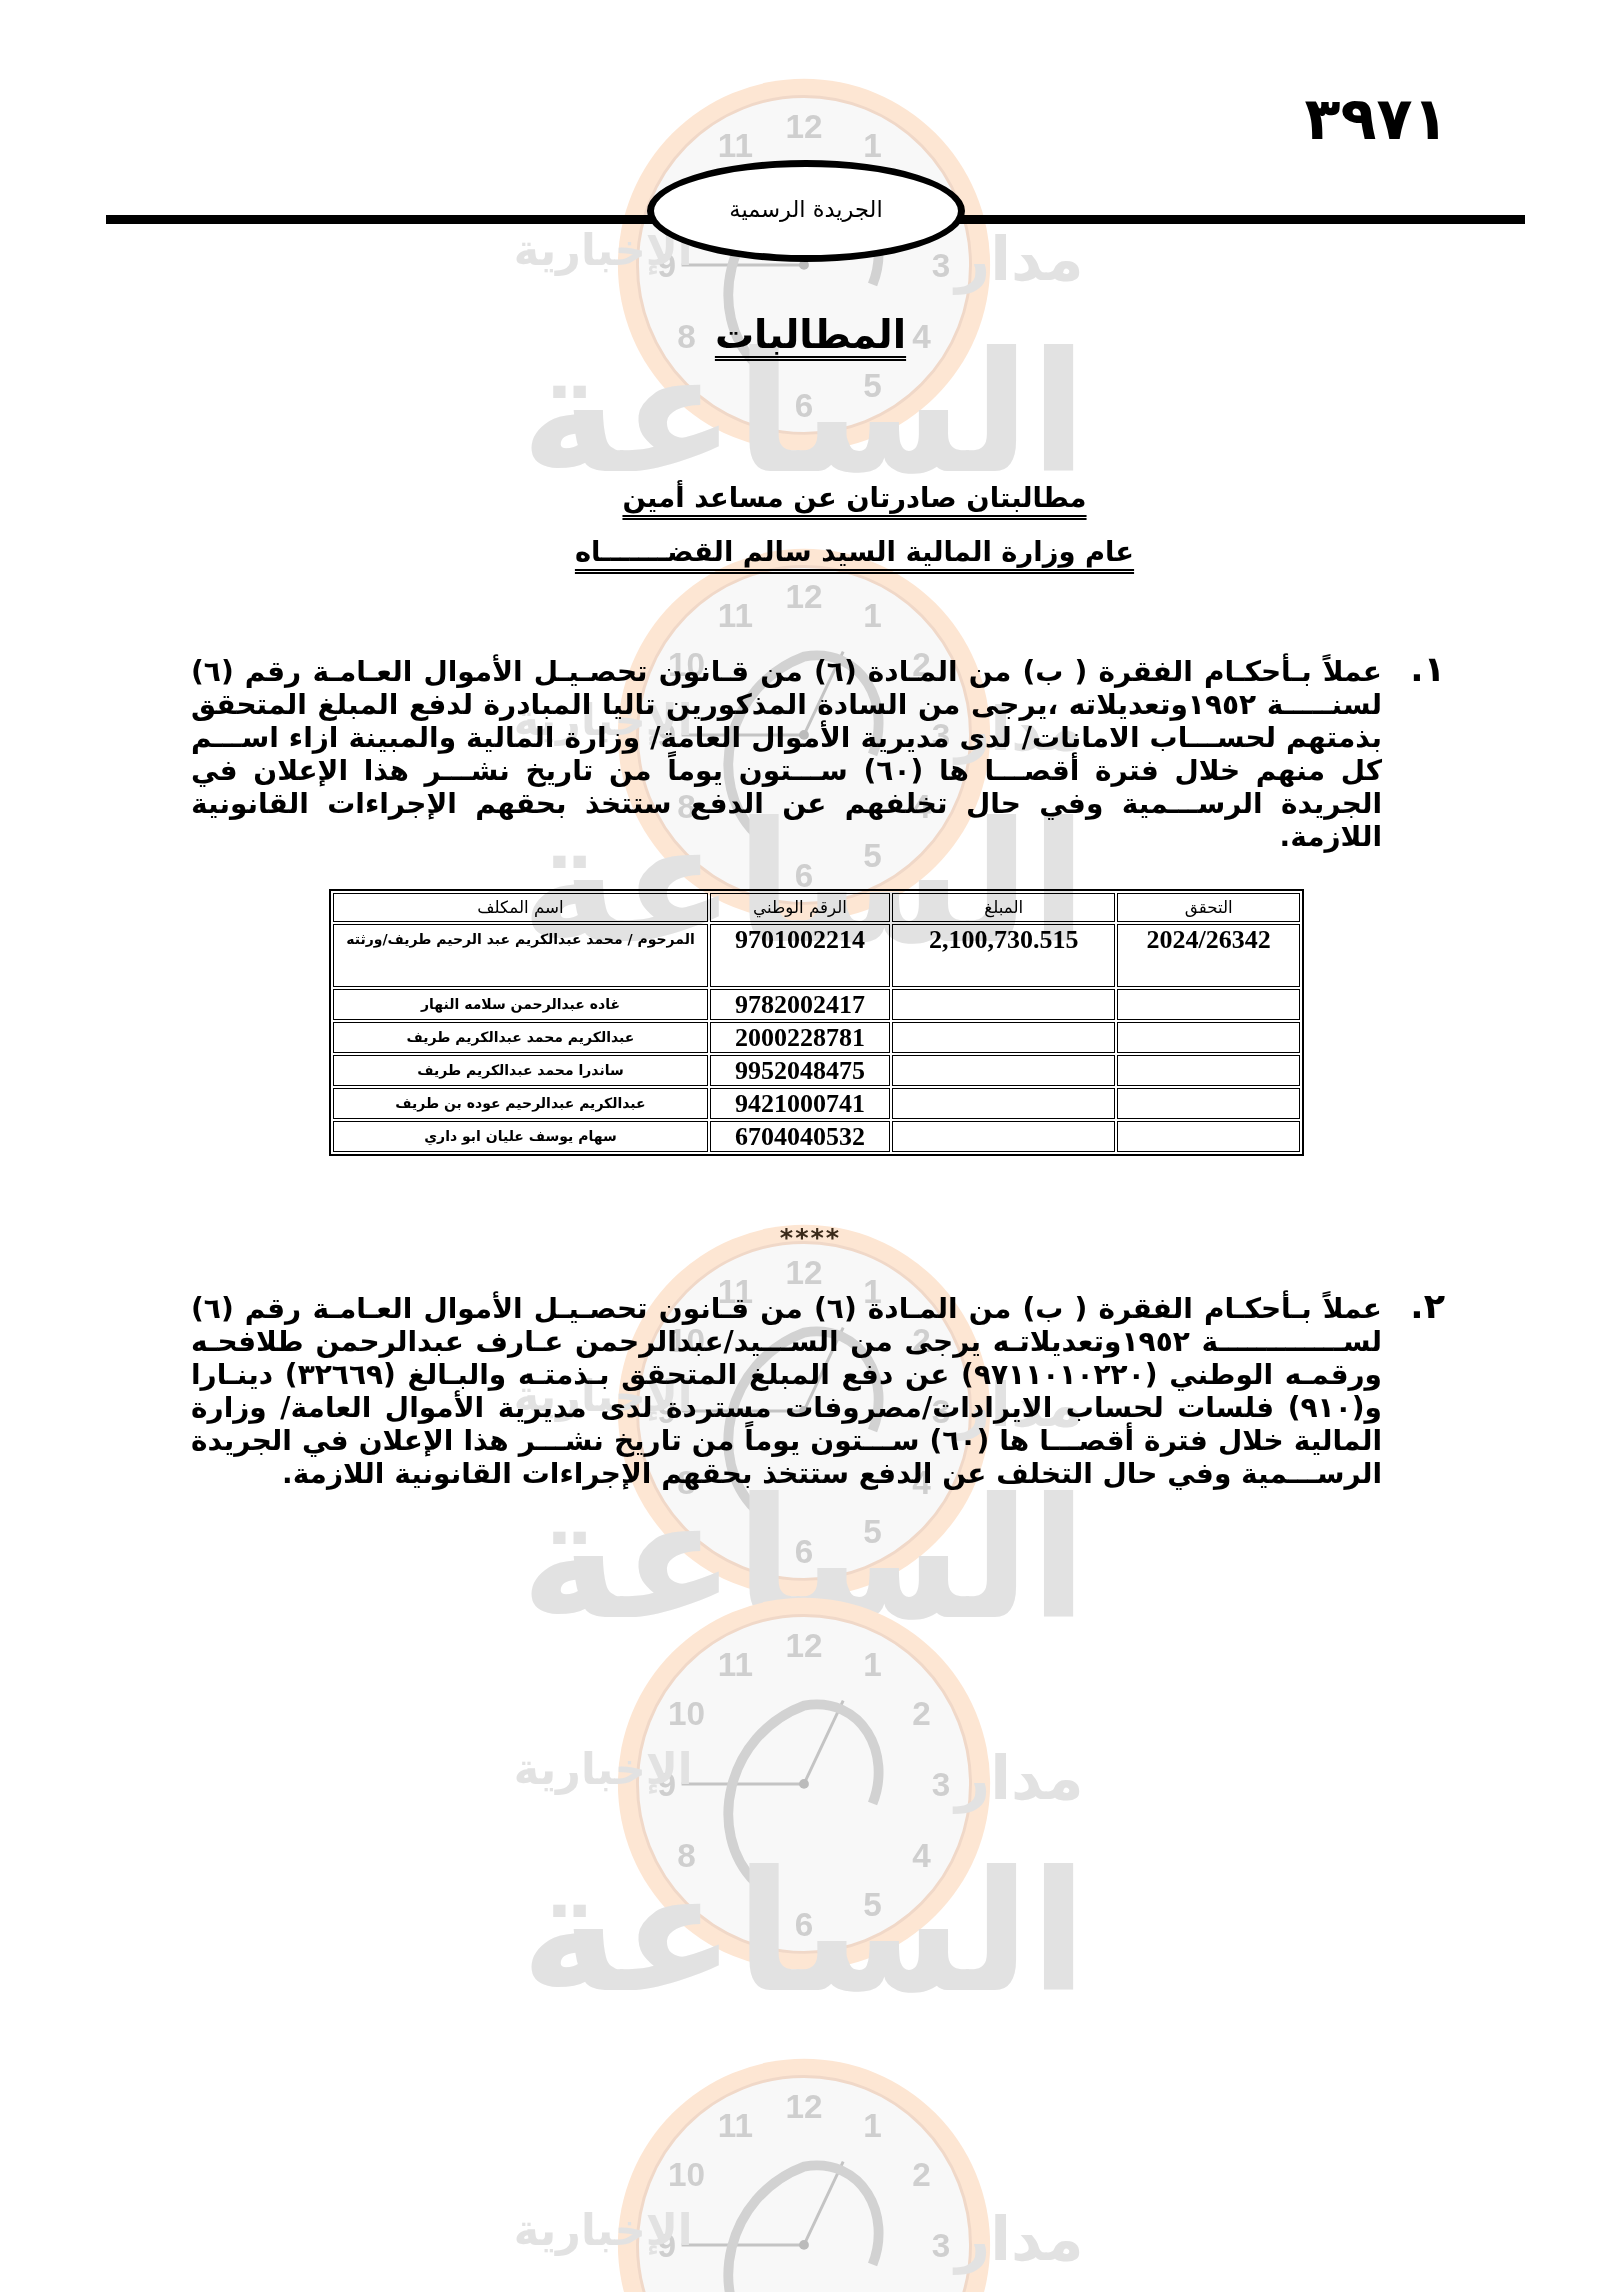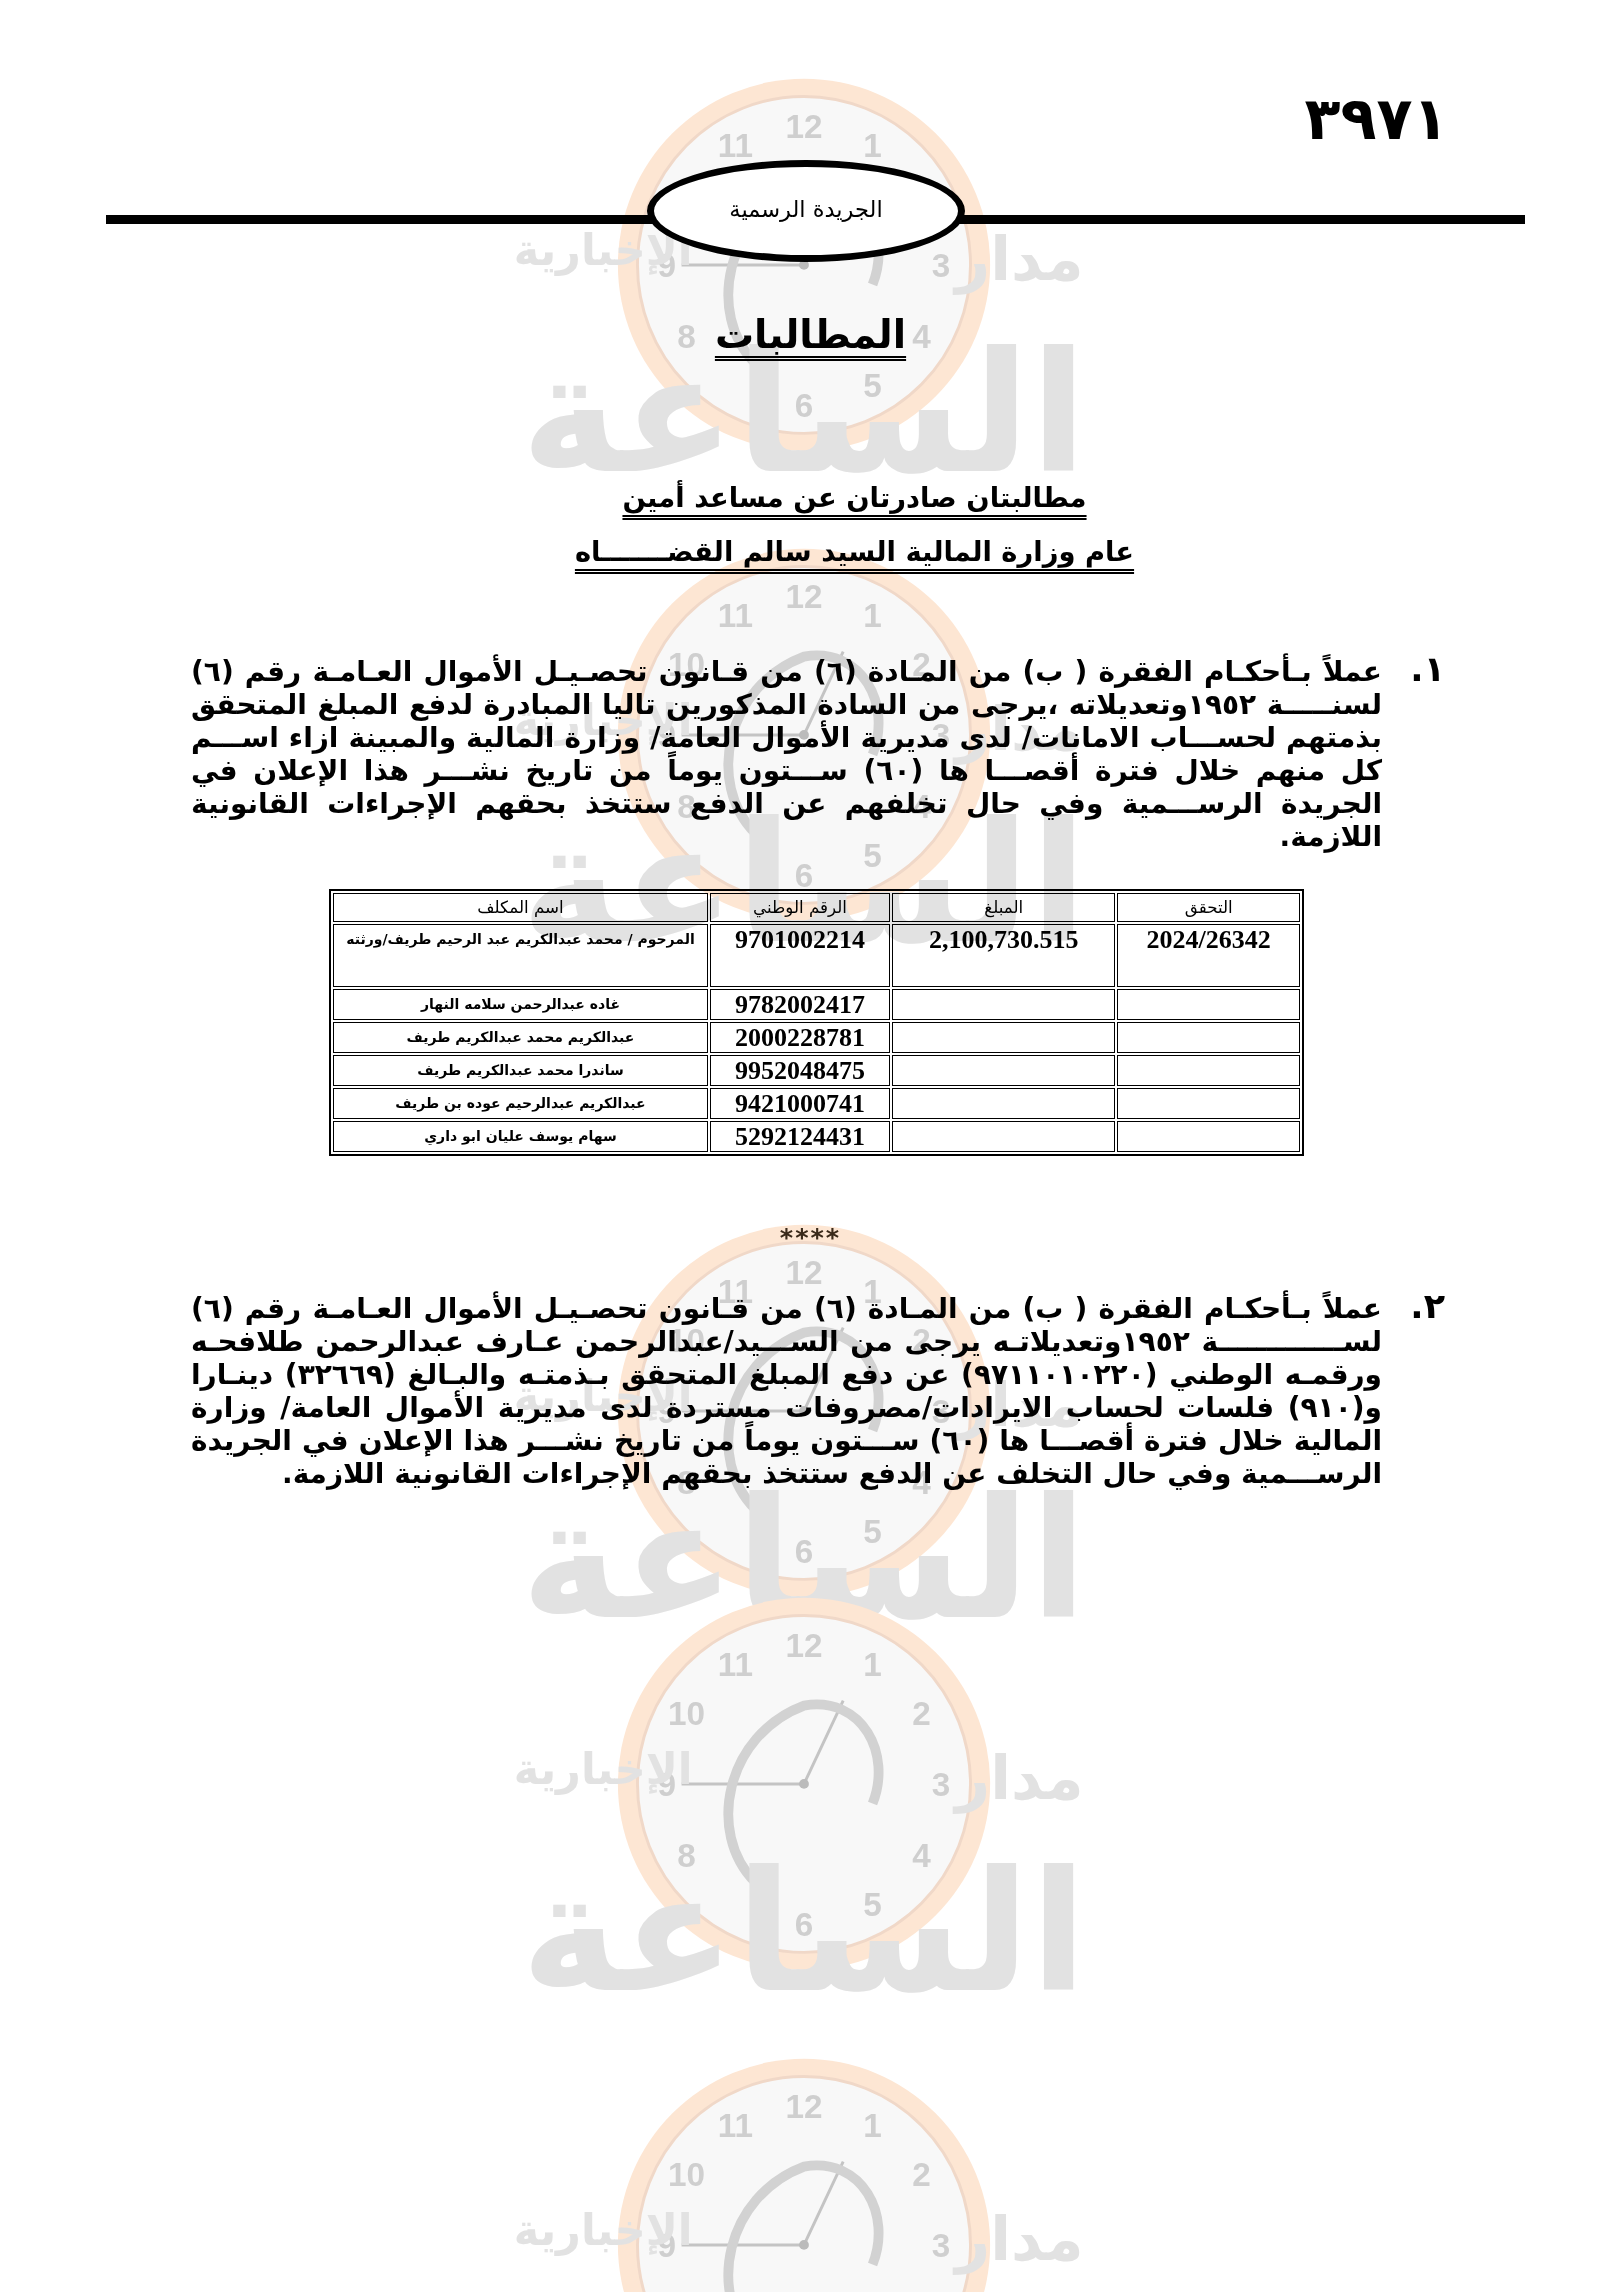--- a/index.html
+++ b/index.html
@@ -382,21 +382,21 @@
       </tr>
       <tr>
         <td class="num"></td>
         <td class="num"></td>
         <td class="num">9421000741</td>
         <td class="name">عبدالكريم عبدالرحيم عوده بن طريف</td>
       </tr>
       <tr>
         <td class="num"></td>
         <td class="num"></td>
-        <td class="num">5292124431</td>
+        <td class="num">6704040532</td>
         <td class="name">سهام يوسف عليان ابو داري</td>
       </tr>
     </tbody>
   </table>
 
   <div class="separator">****</div>
 
   <div class="clause-num" style="top:1286px;">٢.</div>
   <div class="clause" style="top:1292px;">عملاً بـأحكـام الفقرة ( ب) من المـادة (٦) من قـانون تحصـيـل الأموال العـامـة رقم (٦) لســـــــــــــة ١٩٥٢وتعديلاتـه يرجى من الســـيد/عبدالرحمن عـارف عبدالرحمن طلافحـه ورقمـه الوطني (٩٧١١٠١٠٢٢٠) عن دفع المبلغ المتحقق بـذمتـه والبـالغ (٣٢٦٦٩) دينـارا و(٩١٠) فلسات لحساب الايرادات/مصروفات مستردة لدى مديرية الأموال العامة/ وزارة المالية خلال فترة أقصـــا ها (٦٠) ســـتون يوماً من تاريخ نشـــر هذا الإعلان في الجريدة الرســـمية وفي حال التخلف عن الدفع ستتخذ بحقهم الإجراءات القانونية اللازمة.</div>
 

